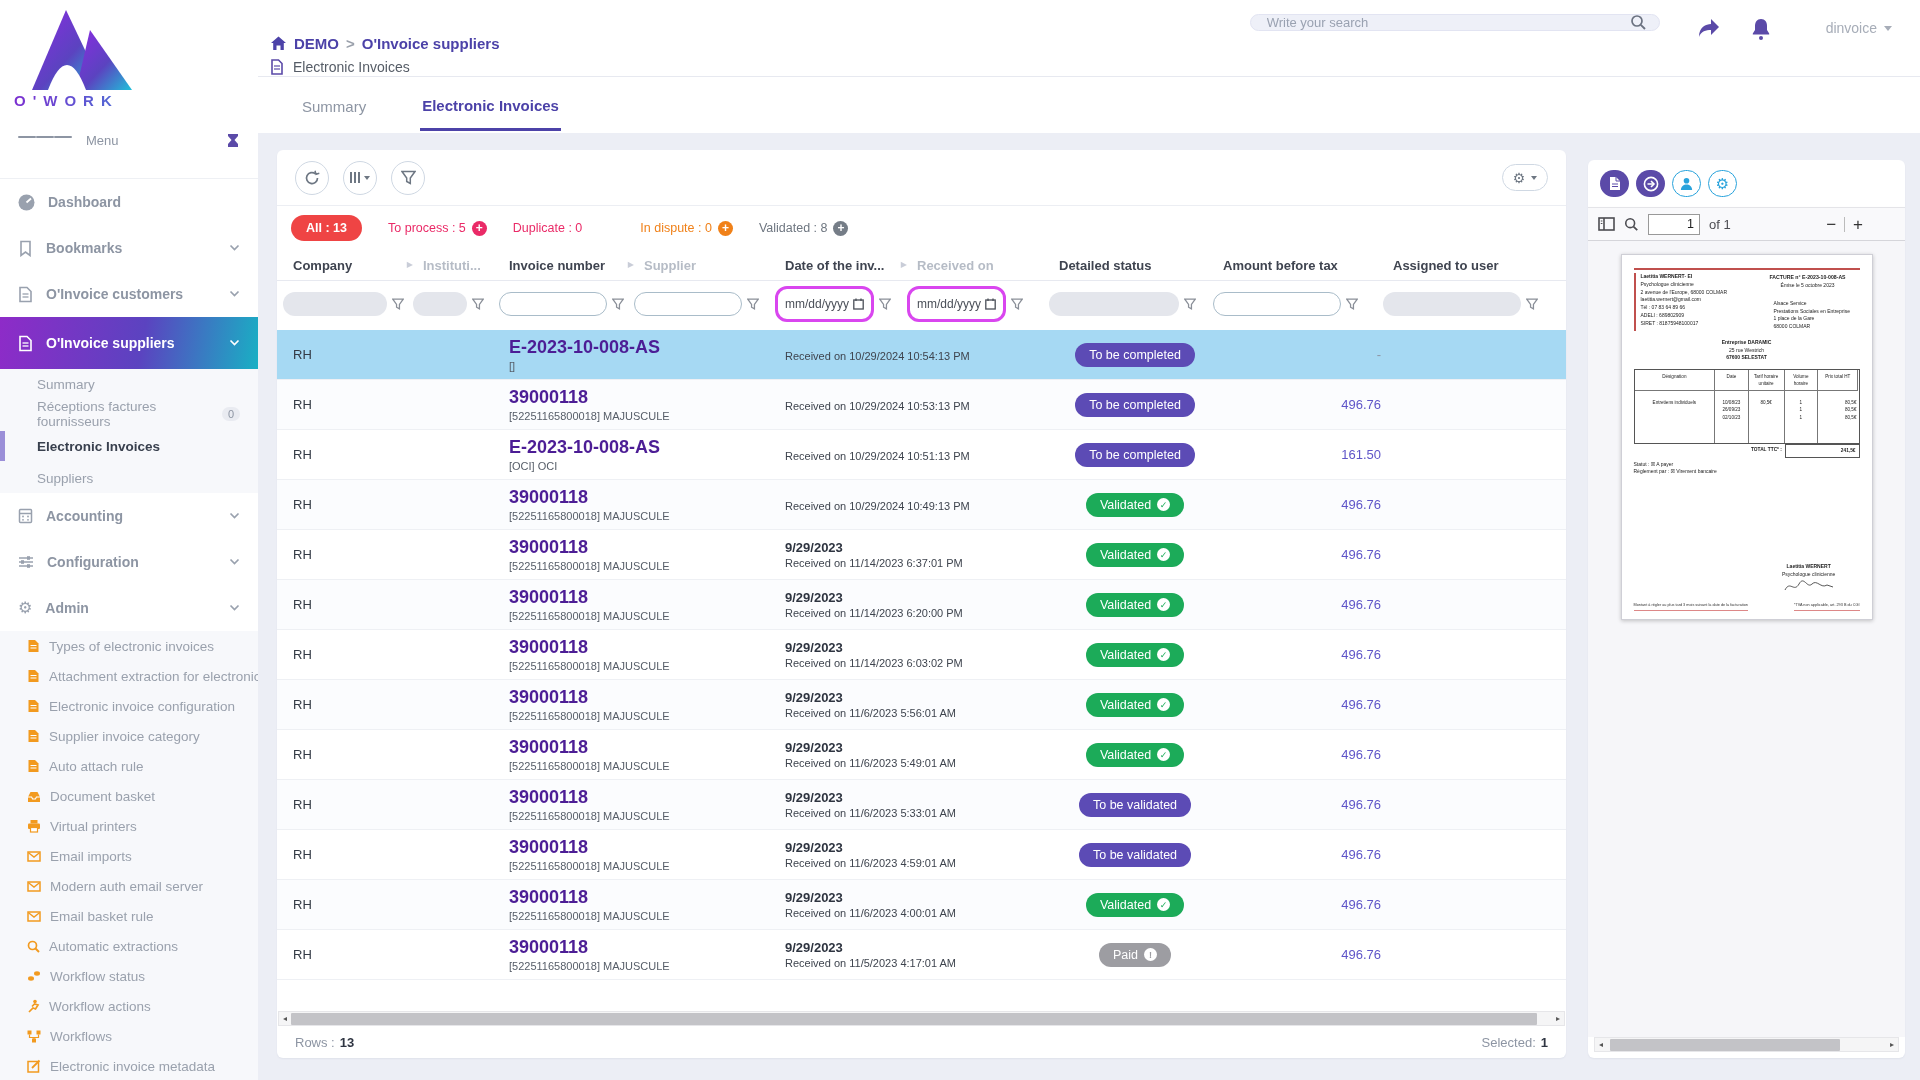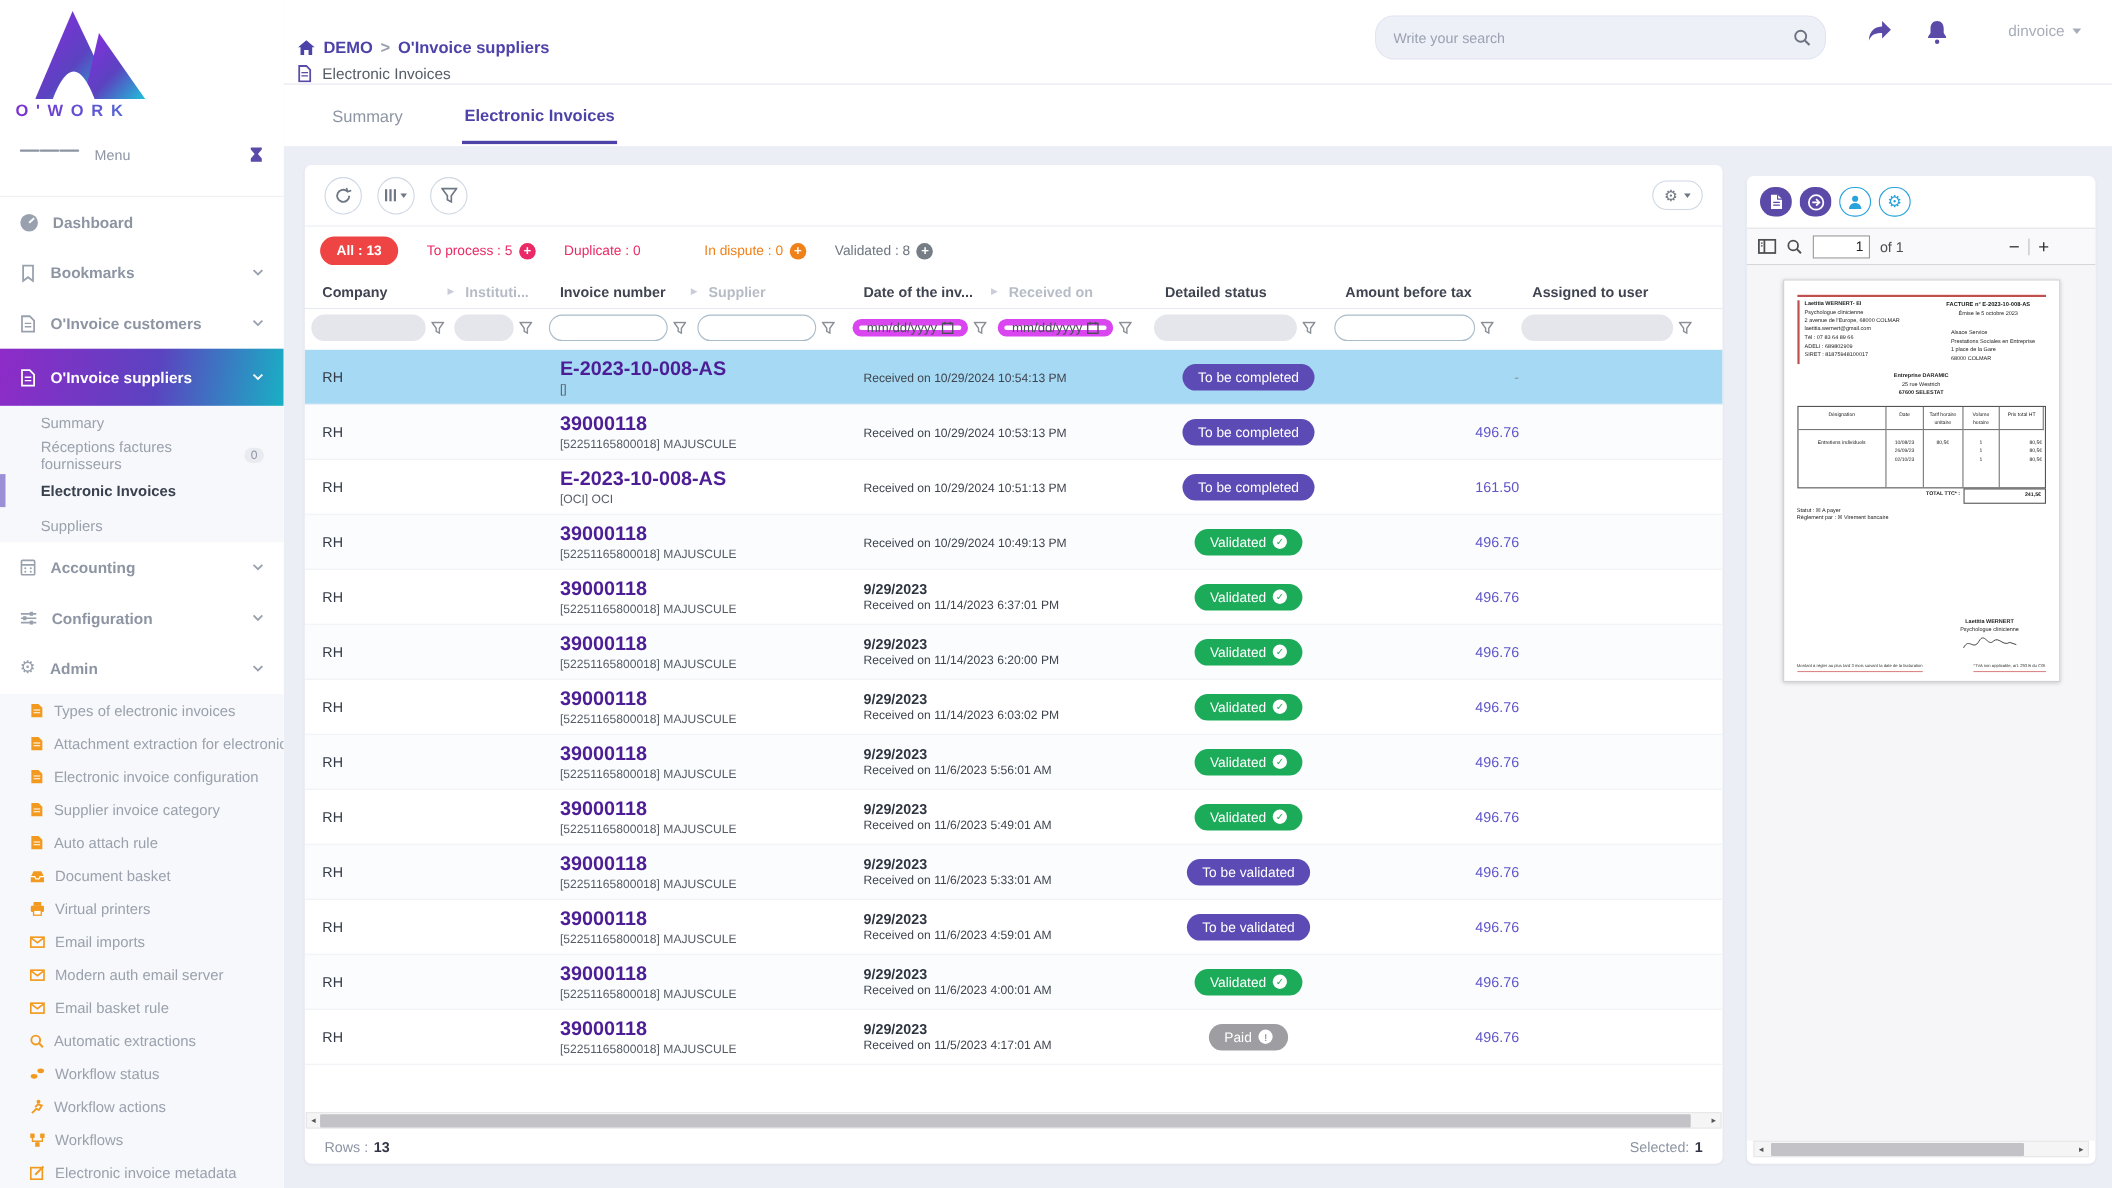--- a/index.html
+++ b/index.html
@@ -32,21 +32,21 @@
   .ic { display:inline-flex; align-items:center; justify-content:center; }
   .gear-glyph { font-size:16px; line-height:1; }
 
   
   .main { flex:1; display:flex; flex-direction:column; }
   .topbar { height:76px; background:#fff; display:flex; align-items:flex-start; padding:14px 28px 0 12px; }
   .crumbs { flex:1; }
   .crumb-line { display:flex; align-items:center; gap:7px; font-weight:bold; font-size:15px; color:#4c42a8;margin-top:21px; }
   .crumb-sep { color:#9aa0ab; font-weight:bold; }
   .subtitle-line { display:flex; align-items:center; gap:9px; margin-top:7px; color:#555c66; font-size:14px; }
-  .search-wrap { width:410px; height:40px; background:#eef0f8; border:1px solid #e2e4f2; border-radius:17px;
+  .search-wrap { width:410px; height:17px; background:#eef0f8; border:1px solid #e2e4f2; border-radius:17px;
                  display:flex; align-items:center; padding:0 12px 0 16px; margin-right:22px; }
   .search-wrap input { flex:1; border:none; outline:none; background:transparent; font-size:13px; color:#3c4454; font-family:inherit; }
   .search-wrap input::placeholder { color:#9aa2b1; }
   .top-ic { margin:3px 14px 0 14px; cursor:pointer; }
   .user-chip { margin:6px 0 0 40px; color:#a7adb8; font-size:14px; display:flex; align-items:center; gap:7px; cursor:pointer; }
   .caret { width:0; height:0; border-left:4px solid transparent; border-right:4px solid transparent; border-top:5px solid #a7adb8; display:inline-block; }
 
   .tabs-row { height:57px; background:#fff; border-top:1px solid #e7e9f0; display:flex; align-items:center; gap:52px; padding:0 0 0 42px; }
   .tab { font-size:15px; color:#8d95a3; padding:17px 2px 14px; cursor:pointer; }
   .tab.active { color:#4c42a8; font-weight:bold; border-bottom:3px solid #4c42a8; }
@@ -75,21 +75,21 @@
   .tgrid { display:grid; grid-template-columns:130px 86px 135px 141px 132px 142px 164px 170px 1fr; padding:0 8px; }
   .thead { border-bottom:1px solid #e7e9f0; }
   .th { padding:8px 4px 7px 8px; font-weight:bold; font-size:13px; color:#3f4450; white-space:nowrap; overflow:hidden; position:relative; }
   .th.gray { color:#b6bcc6; }
   .sort-arrow { position:absolute; right:2px; top:10px; color:#c9cdd8; font-size:8px; }
   .fline { padding:5px 10px 8px 6px; align-items:center; }
   .fcell { display:flex; align-items:center; gap:5px; }
   .f-disabled { height:24px; border-radius:12px; background:#e4e6ec; flex:1; max-width:104px; }
   .f-disabled.short { max-width:54px; }
   .f-text { height:24px; border-radius:12px; background:#fff; border:1px solid #a9bcc9; flex:1; max-width:108px; }
-  .f-date { height:16px; border-radius:12px; background:#fff; border:6px solid #d946ef; display:flex; align-items:center; gap:4px; padding:0 7px; color:#4a4f58; font-size:12px; white-space:nowrap; }
+  .f-date { height:36px; border-radius:12px; background:#fff; border:3px solid #d946ef; display:flex; align-items:center; gap:4px; padding:0 7px; color:#4a4f58; font-size:12px; white-space:nowrap; }
   .funnel { flex:none; cursor:pointer; }
 
   .t-body { }
   .t-row { display:grid; grid-template-columns:130px 86px 135px 141px 274px 164px 170px 1fr; padding:0 8px; height:50px; border-bottom:1px solid #eef0f4; cursor:pointer; }
   .t-row:nth-child(even) { background:#fbfcfe; }
   .t-row.selected { background:#a6d9f3; }
   .td { padding:0 4px 0 8px; display:flex; flex-direction:column; justify-content:center; overflow:visible; white-space:nowrap; }
   .cell-company { color:#333a45; }
   .inv-num { font-weight:bold; color:#4c1d95; font-size:18px; }
   .inv-sub { font-size:11px; color:#565d68; margin-top:2px; }

